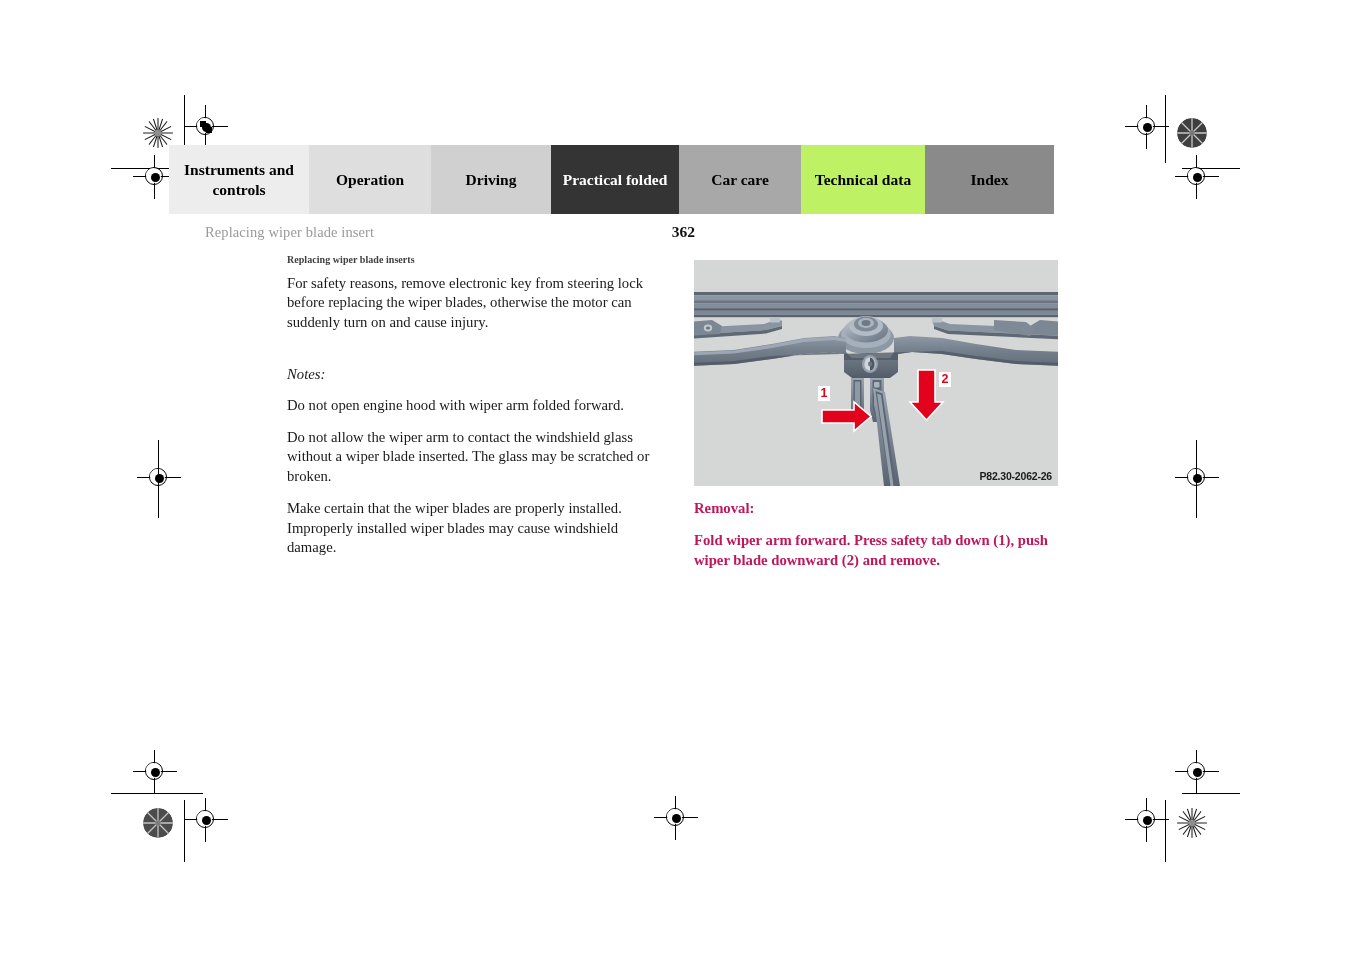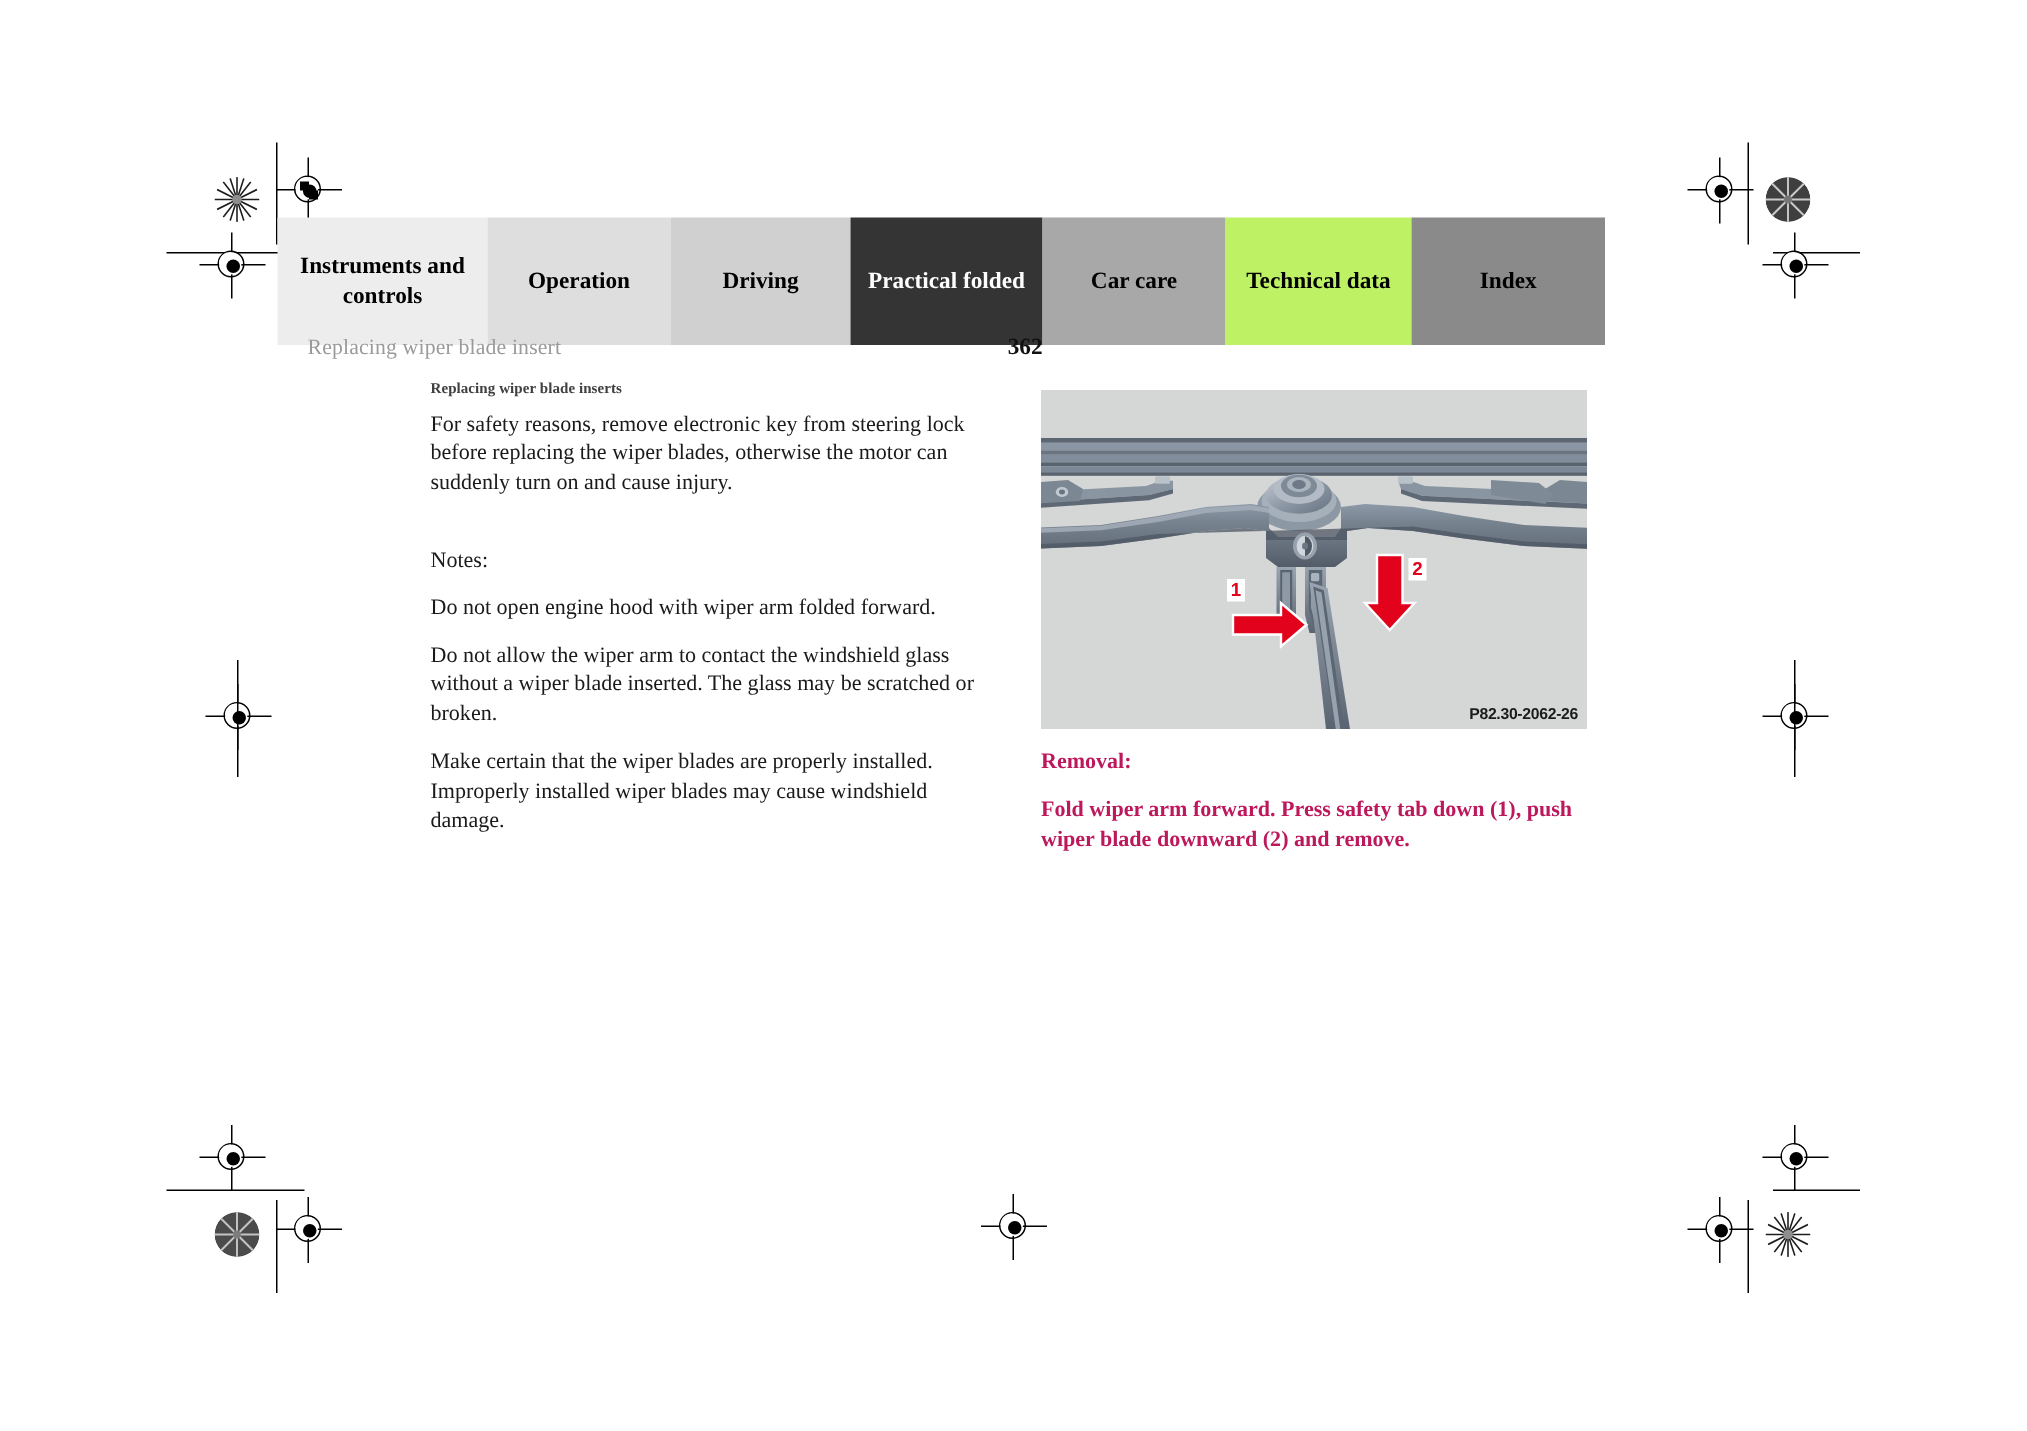--- a/index.html
+++ b/index.html
@@ -70,24 +70,24 @@
   .starburst {
     position: absolute;
     width: 30px; height: 30px;
     border-radius: 50%;
     overflow: hidden;
   }
 
   
   #tabbar {
     position: absolute;
-    left: 185px;
+    left: 169px;
     top: 145px;
     width: 1010px;
-    height: 85px;
+    height: 69px;
     display: flex;
   }
   .tab {
     display: flex;
     align-items: center;
     justify-content: center;
     text-align: center;
     font-family: "Liberation Serif", serif;
     font-weight: bold;
     font-size: 15.5px;
@@ -138,21 +138,21 @@
     letter-spacing: 0.05px;
   }
   .para {
     font-family: "Liberation Serif", serif;
     font-size: 14.7px;
     line-height: 1.32;
     color: #1a1a1a;
     margin: 0 0 13px 0;
   }
   .para.tight { margin-bottom: 11px; }
-  .para.gap   { margin-top: 33px; }
+  .para.gap   { margin-top: 33px; font-style: italic; }
 
   
   #col-right {
     position: absolute;
     left: 694px;
     top: 260px;
     width: 364px;
   }
   #figure {
     position: relative;

